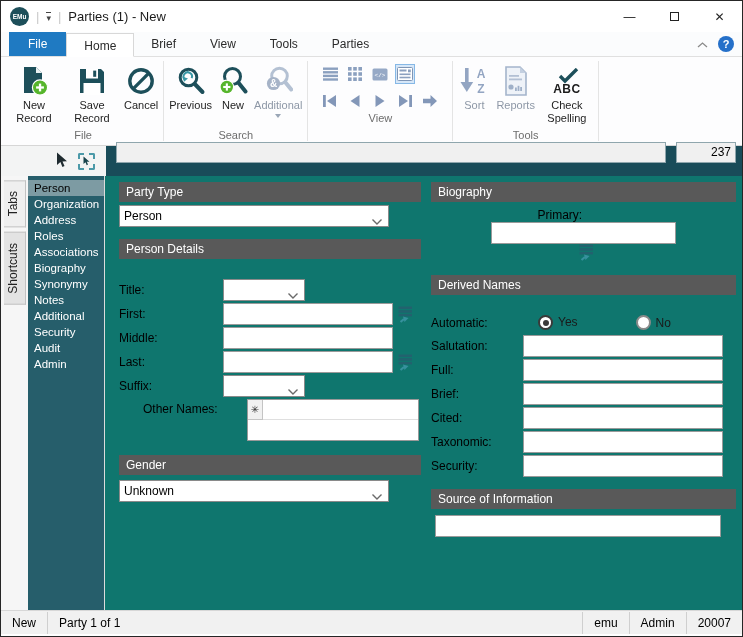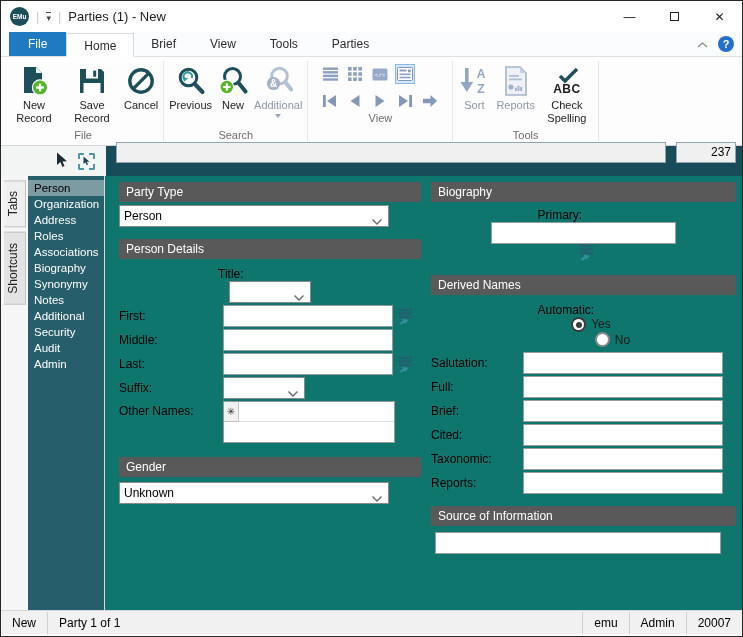--- a/index.html
+++ b/index.html
@@ -67,21 +67,21 @@
   .frow { display:flex; align-items:center; margin-top:2px; }
   .lblL { width:104px; color:#000; }
   .lblR { width:92px; color:#000; }
   .tinput { height:22px; border:1px solid #9a9a9a; background:#fff; font-family:"Liberation Sans", sans-serif; font-size:12px; padding:0 3px; outline:none; }
   .w170 { width:170px; } .w185 { width:185px; } .w200 { width:200px; } .w286 { width:286px; }
   .combo { position:relative; height:22px; border:1px solid #8a8a8a; background:#fff; }
   .combo .val { line-height:20px; padding-left:4px; color:#000; }
   .combo .chev { position:absolute; right:6px; top:8px; }
   .cw270 { width:270px; } .cw82 { width:82px; }
   .lookup { margin-left:5px; display:inline-flex; }
-  .mt3{margin-top:3px;} .mt5{margin-top:5px;} .mt6{margin-top:6px;flex-direction:column;} .mt8{margin-top:8px;flex-direction:column;} .mt12{margin-top:12px;} .mt14{margin-top:14px;}
+  .mt3{margin-top:3px;} .mt5{margin-top:5px;} .mt6{margin-top:6px;flex-direction:column;} .mt8{margin-top:20px;} .mt12{margin-top:12px;} .mt14{margin-top:14px;}
 
   .radio { width:15px; height:15px; border-radius:50%; border:2px solid #8a8a8a; background:#fff; display:inline-block; position:relative; }
   .radio.checked { border-color:#3a3a3a; }
   .radio.checked::after { content:""; position:absolute; left:2.5px; top:2.5px; width:6px; height:6px; border-radius:50%; background:#3a3a3a; }
   .radlbl { margin-left:5px; }
 
   .onames { width:172px; height:42px; border:1px solid #999; background:#fff; }
   .on-top { height:20px; display:flex; }
   .on-cell { width:15px; background:#f1f1f1; border-right:1px solid #c4c4c4; border-bottom:1px solid #c4c4c4; display:flex; align-items:center; justify-content:center; font-size:10px; color:#333; }
   .on-rest { flex:1; border-bottom:1px solid #dfdfdf; }
@@ -436,21 +436,21 @@
           <span class="lblL">Suffix:</span>
           <div class="combo cw82">
             <div class="val"></div>
             <span class="chev"><svg width="10" height="6" viewBox="0 0 10 6">
                   <polyline points="0.5,0.5 5,5 9.5,0.5" fill="none" stroke="#6a6a6a" stroke-width="1.4"></polyline>
                 </svg></span>
           </div>
         </div>
 
         <div class="frow" style="align-items:flex-start;">
-          <span class="lblL" style="padding-top:3px;">Other Names:</span>
+          <span class="lblL" style="padding-top:3px;margin-left:24px;">Other Names:</span>
           <div class="onames">
             <div class="on-top">
               <div class="on-cell">✳</div>
               <div class="on-rest"></div>
             </div>
           </div>
         </div>
 
         <div class="sechdr mt14">Gender</div>
         <div class="combo cw270 mt5">
@@ -507,21 +507,21 @@
         </div>
         <div class="frow">
           <span class="lblR">Cited:</span>
           <input class="tinput w200" style="">
         </div>
         <div class="frow">
           <span class="lblR">Taxonomic:</span>
           <input class="tinput w200" style="">
         </div>
         <div class="frow">
-          <span class="lblR">Reports:</span>
+          <span class="lblR">Security:</span>
           <input class="tinput w200" style="">
         </div>
 
         <div class="sechdr mt12">Source of Information</div>
         <div class="mt6" style="padding-left:4px;">
           <input class="tinput w286" style="">
         </div>
       </div>
 
     </div>

